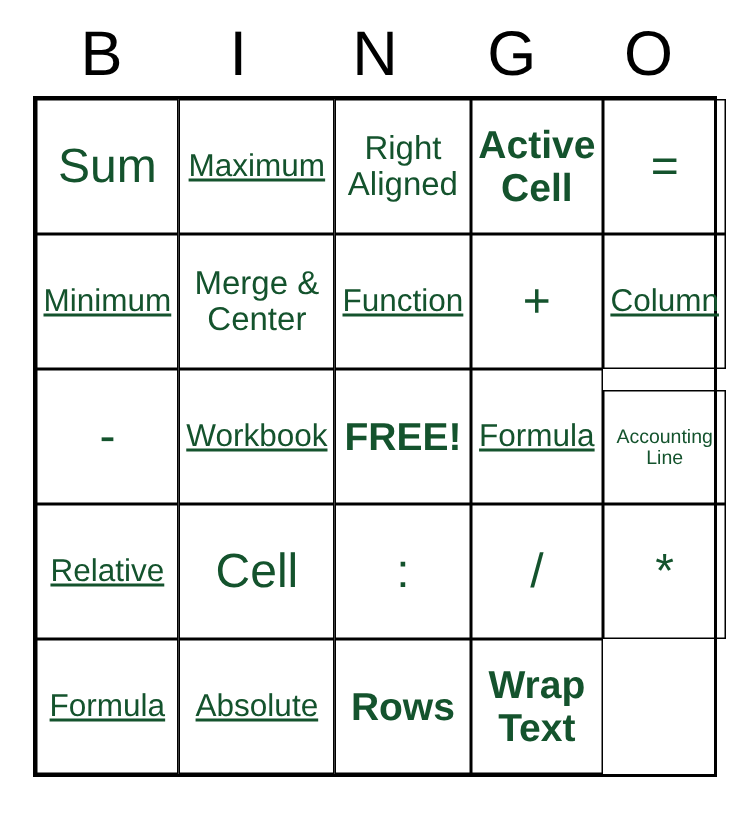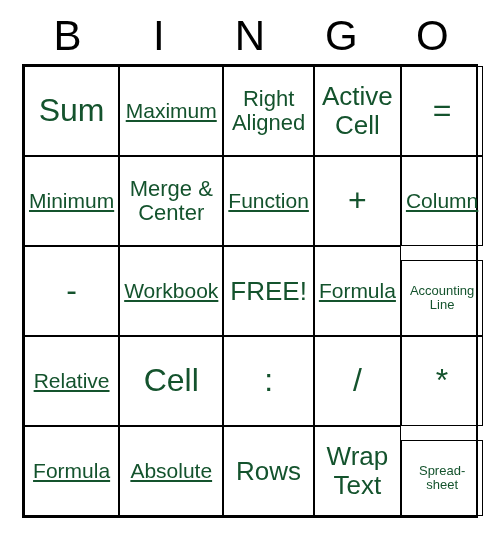--- a/index.html
+++ b/index.html
@@ -45,21 +45,21 @@
       border: 1px solid #000;
       display: flex;
       align-items: center;
       justify-content: center;
       text-align: center;
       padding: 4px;
       line-height: 1.1;
       color: #14532d;
     }
     .size-xl { font-size: 32px; }
-    .size-l  { font-size: 26px; }
+    .size-l  { font-size: 26px; font-weight: bold; }
     .size-m  { font-size: 22px; }
     .size-s  { font-size: 21px; text-decoration: underline; }
     .size-xs { font-size: 13px; margin-top: 14px; }
   </style>
 </head>
 <body>
 
 <div class="bingo-card">
   <div class="header-row">
     <div class="header-cell">B</div>
@@ -91,16 +91,15 @@
     <div class="cell size-s">Relative</div>
     <div class="cell size-xl">Cell</div>
     <div class="cell size-xl">:</div>
     <div class="cell size-xl">/</div>
     <div class="cell size-xl">*</div>
 
     <div class="cell size-s">Formula</div>
     <div class="cell size-s">Absolute</div>
     <div class="cell size-l">Rows</div>
     <div class="cell size-l">Wrap Text</div>
-    <div class="cell size-xs">Spread-sheet</div>
 
   </div>
 </div>
 
 </body></html>

